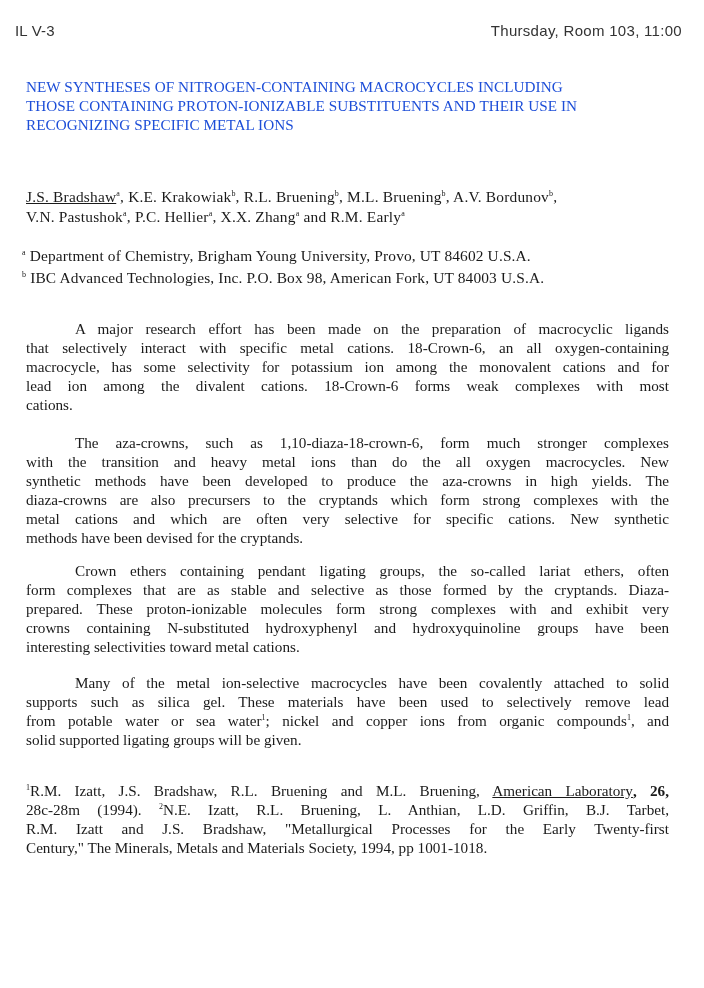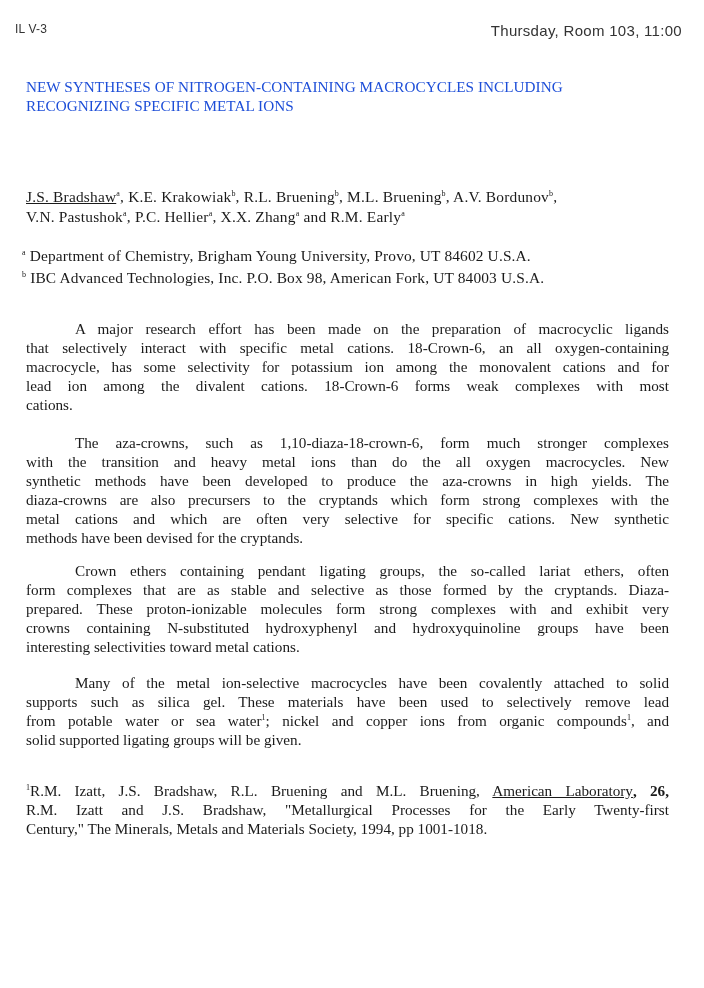--- a/index.html
+++ b/index.html
@@ -13,21 +13,21 @@
       position: relative;
       overflow: hidden;
       color: #1a1a1a;
       font-family: "Liberation Serif", "DejaVu Serif", serif;
     }
     .header-left {
       position: absolute;
       left: 15px;
       top: 22px;
       font-family: "Liberation Sans", "DejaVu Sans", sans-serif;
-      font-size: 12px;
+      font-size: 15px;
       color: #333;
       letter-spacing: 0.2px;
     }
     .header-right {
       position: absolute;
       right: 22px;
       top: 22px;
       font-family: "Liberation Sans", "DejaVu Sans", sans-serif;
       font-size: 15px;
       color: #333;
@@ -95,20 +95,21 @@
     .bold { font-weight: bold; }
   </style>
 </head>
 <body>
 
 <div class="header-left">IL V-3</div>
 <div class="header-right">Thursday, Room 103, 11:00</div>
 
 <div class="title">
   <span class="line">NEW SYNTHESES OF NITROGEN-CONTAINING MACROCYCLES INCLUDING</span>
+  <span class="line">THOSE CONTAINING PROTON-IONIZABLE SUBSTITUENTS AND THEIR USE IN</span>
   <span class="line">RECOGNIZING SPECIFIC METAL IONS</span>
 </div>
 
 <div class="authors">
   <span class="line">
     <span class="underline">J.S. Bradshaw</span><sup>a</sup><span>, </span><span>K.E. Krakowiak</span><sup>b</sup><span>, </span><span>R.L. Bruening</span><sup>b</sup><span>, </span><span>M.L. Bruening</span><sup>b</sup><span>, </span><span>A.V. Bordunov</span><sup>b</sup><span>, </span>
   </span>
   <span class="line">
     <span>V.N. Pastushok</span><sup>a</sup><span>, </span><span>P.C. Hellier</span><sup>a</sup><span>, </span><span>X.X. Zhang</span><sup>a</sup><span> and </span><span>R.M. Early</span><sup>a</sup>
   </span>
@@ -146,15 +147,16 @@
 
 <div id="p4" class="para">
   <span class="line indent">Many of the metal ion-selective macrocycles have been covalently attached to solid</span>
   <span class="line">supports such as silica gel.  These materials have been used to selectively remove lead</span>
   <span class="line"><span>from potable water or sea water</span><sup>1</sup><span>; nickel and copper ions from organic compounds</span><sup>1</sup><span>, and</span></span>
   <span class="line last">solid supported ligating groups will be given.</span>
 </div>
 
 <div id="refs" class="para">
   <span class="line"><sup>1</sup><span>R.M. Izatt, J.S. Bradshaw, R.L. Bruening and M.L. Bruening, </span><span class="italic-u">American Laboratory</span><span class="bold">, 26,</span></span>
+  <span class="line"><span>28c-28m (1994).  </span><sup>2</sup><span>N.E. Izatt, R.L. Bruening, L. Anthian, L.D. Griffin, B.J. Tarbet,</span></span>
   <span class="line">R.M. Izatt and J.S. Bradshaw, "Metallurgical Processes for the Early Twenty-first</span>
   <span class="line last">Century," The Minerals, Metals and Materials Society, 1994, pp 1001-1018.</span>
 </div>
 
 </body></html>

